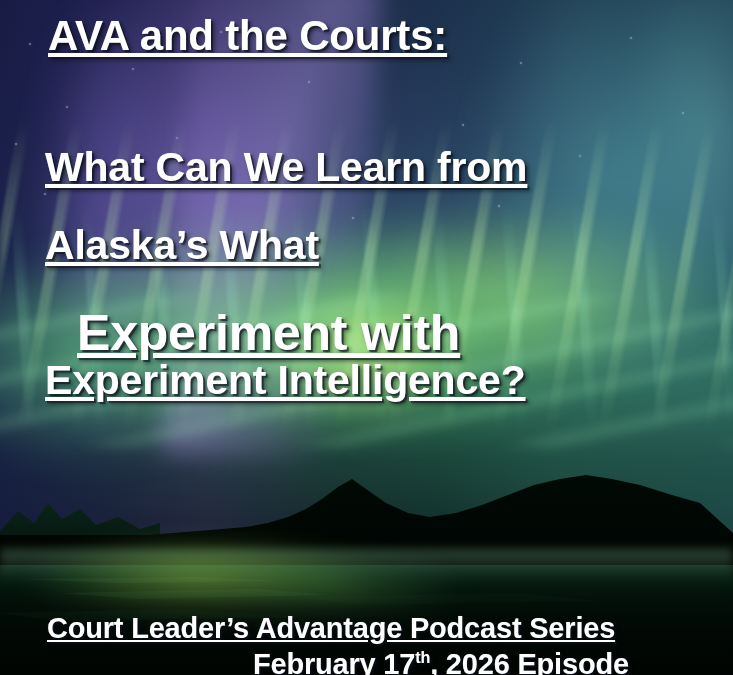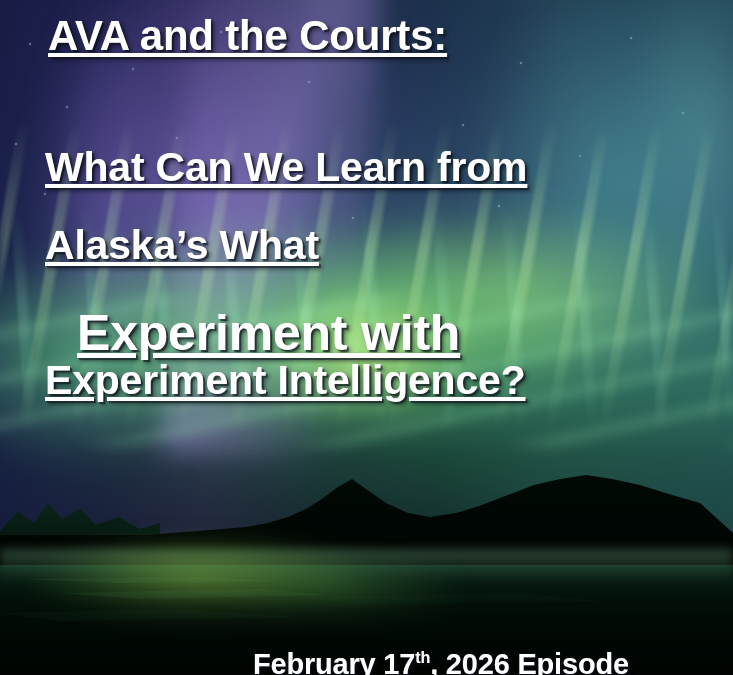--- a/index.html
+++ b/index.html
@@ -345,19 +345,20 @@
 
   <div class="text-layer">
 
     <div class="headline h-title">AVA and the Courts:</div>
 
     <div class="headline h-l1">What Can We Learn from</div>
     <div class="headline h-l2">Alaska’s What</div>
     <div class="headline h-l3">Experiment with</div>
     <div class="headline h-l4">Experiment Intelligence?</div>
 
+    <div class="footer-line f-l1">Court Leader’s Advantage Podcast Series</div>
 
     <div class="footer-line f-l2">
       <span>February 17</span><sup>th</sup><span>, 2026 Episode</span>
     </div>
 
   </div>
 </div>
 
 </body></html>

